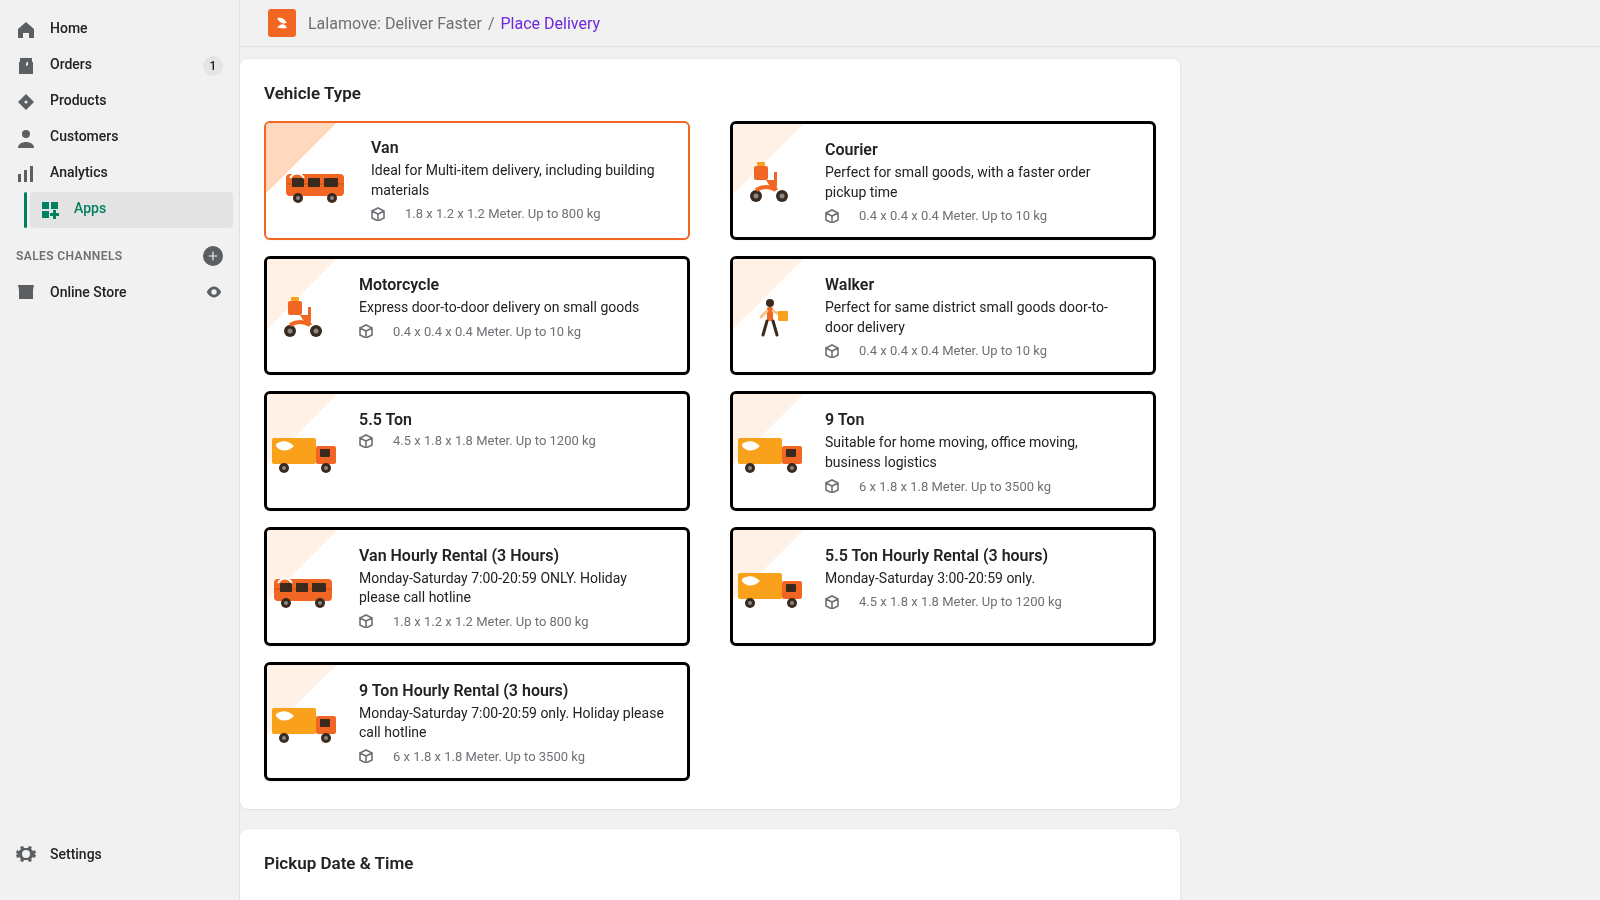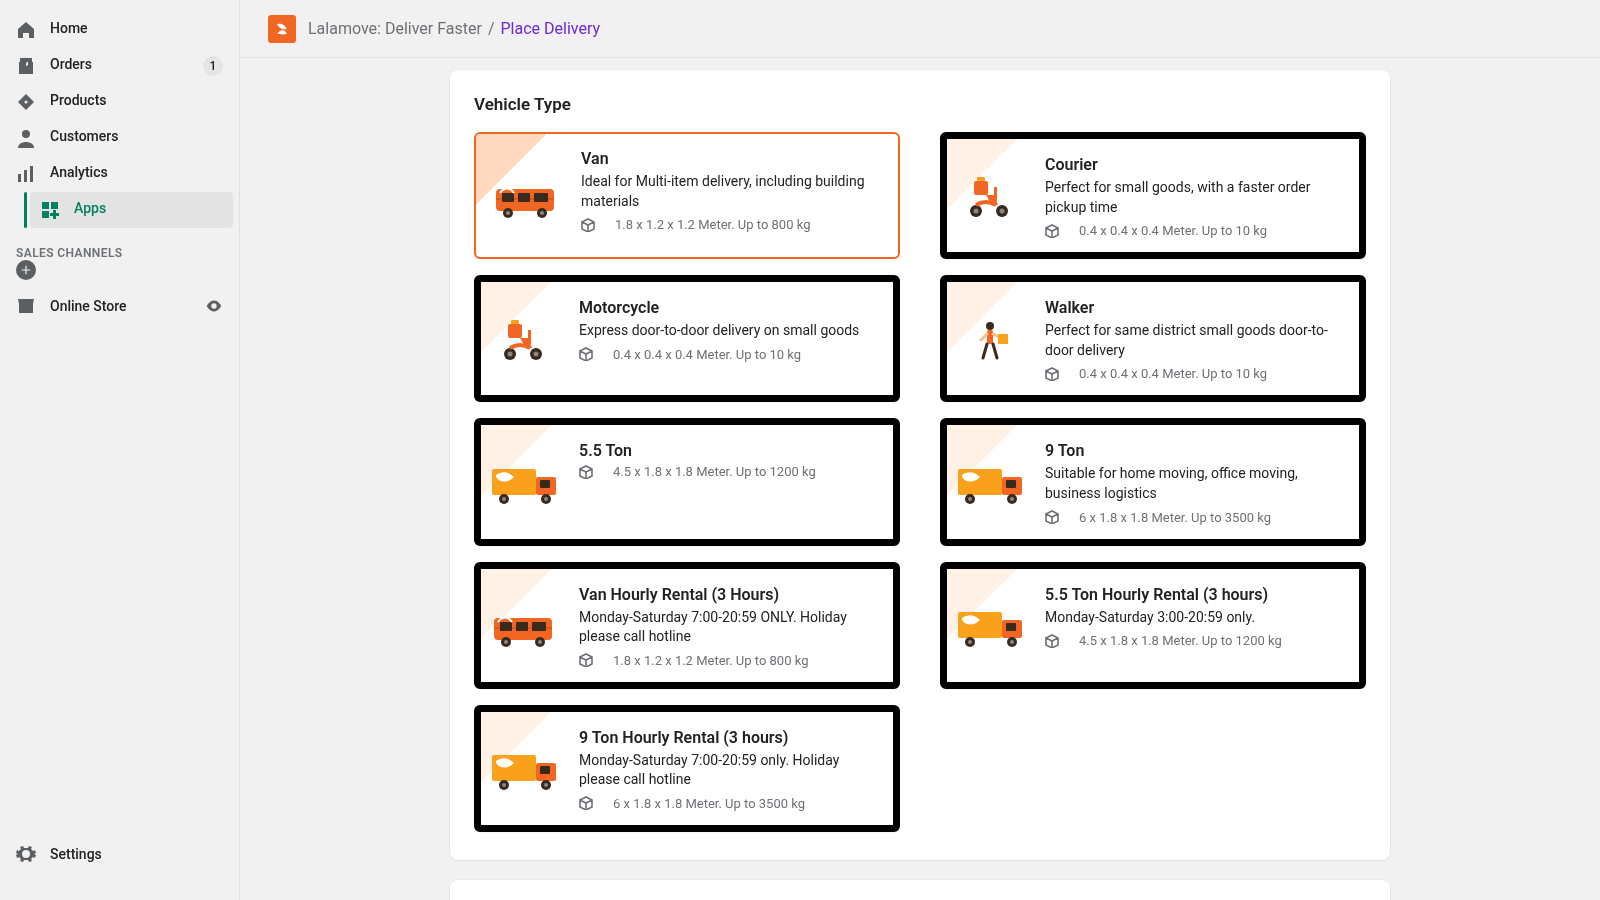--- a/index.html
+++ b/index.html
@@ -48,27 +48,26 @@
     color: #202223;
     border-radius: 10px;
     min-width: 20px;
     height: 20px;
     font-size: 12px;
     display:flex; align-items:center; justify-content:center;
     padding: 0 6px;
   }
 
   .section-header {
-    display:flex; justify-content:space-between;
+    display:flex; align-items:center; justify-content:space-between;
     padding: 18px 16px 8px 16px;
     color: #6d7175;
     font-size: 12px;
     font-weight: 600;
     letter-spacing: 0.4px;
-    flex-direction: column;
   }
   .section-header .plus {
     width:20px; height:20px; border-radius:50%; background:#5c5f62; color:#f1f1f1;
     display:flex; align-items:center; justify-content:center; font-size:14px; cursor:pointer;
   }
   .channel-item {
     display:flex; align-items:center; padding:8px 16px; cursor:pointer; font-weight:500; color:#202223;
   }
   .channel-item .icon { width:20px; height:20px; margin-right:14px; color:#5c5f62; display:flex; align-items:center; justify-content:center; }
   .channel-item .icon svg { width:20px; height:20px; fill:currentColor; }
@@ -78,62 +77,62 @@
   .sidebar-spacer { flex:1; }
   .settings-item {
     display:flex; align-items:center; padding: 14px 16px 36px 16px; cursor:pointer; font-weight:500; color:#202223;
   }
   .settings-item .icon { width:20px; height:20px; margin-right:14px; color:#5c5f62; display:flex; }
   .settings-item .icon svg { width:20px; height:20px; fill:currentColor; }
 
   
   .main { flex:1; display:flex; flex-direction:column; }
   .topbar {
-    height: 58px;
+    height: 47px;
     border-bottom: 1px solid #e0e0e0;
     background: #f1f1f1;
     display:flex; align-items:center;
     padding: 0 28px;
     gap: 12px;
   }
   .app-logo {
     width: 28px; height:28px; background:#f16622; border-radius:3px;
     display:flex; align-items:center; justify-content:center;
   }
   .app-logo svg { width:16px; height:16px; fill:#fff; }
   .breadcrumb { font-size: 16px; display:flex; align-items:center; gap:6px; }
   .breadcrumb .crumb-prev { color:#6d7175; }
   .breadcrumb .crumb-sep { color:#6d7175; }
   .breadcrumb .crumb-cur { color:#6d28d9; }
 
   .content {
     flex:1; overflow-y:auto; padding: 8px 0 0 0;
-    display:flex; justify-content:center;
+    display:flex; justify-content:flex-start;
   }
   .content-inner { width: 940px; padding-bottom: 40px; }
 
   .card {
     background:#ffffff;
     border-radius:8px;
     box-shadow: 0 1px 2px rgba(0,0,0,0.05), 0 0 0 1px rgba(0,0,0,0.03);
     padding: 24px 24px 28px 24px;
     margin-top: 4px;
   }
   .card + .card { margin-top: 20px; }
   .card-title { font-size: 17px; font-weight: 600; color:#202223; margin-bottom: 18px; }
 
   .vehicle-grid {
     display:grid;
     grid-template-columns: 1fr 1fr;
     gap: 16px 40px;
   }
   .vehicle-card {
-    border: 7px solid #000000;
+    border: 3px solid #000000;
     border-radius: 6px;
-    padding: 16px 18px 14px 6px;
+    padding: 16px 18px 14px 0;
     display:flex;
     gap: 14px;
     cursor:pointer;
     position:relative;
     overflow:hidden;
     background:#fff;
     min-height: 108px;
     box-shadow: 0 1px 2px rgba(0,0,0,0.04);
   }
   .vehicle-card::before {

